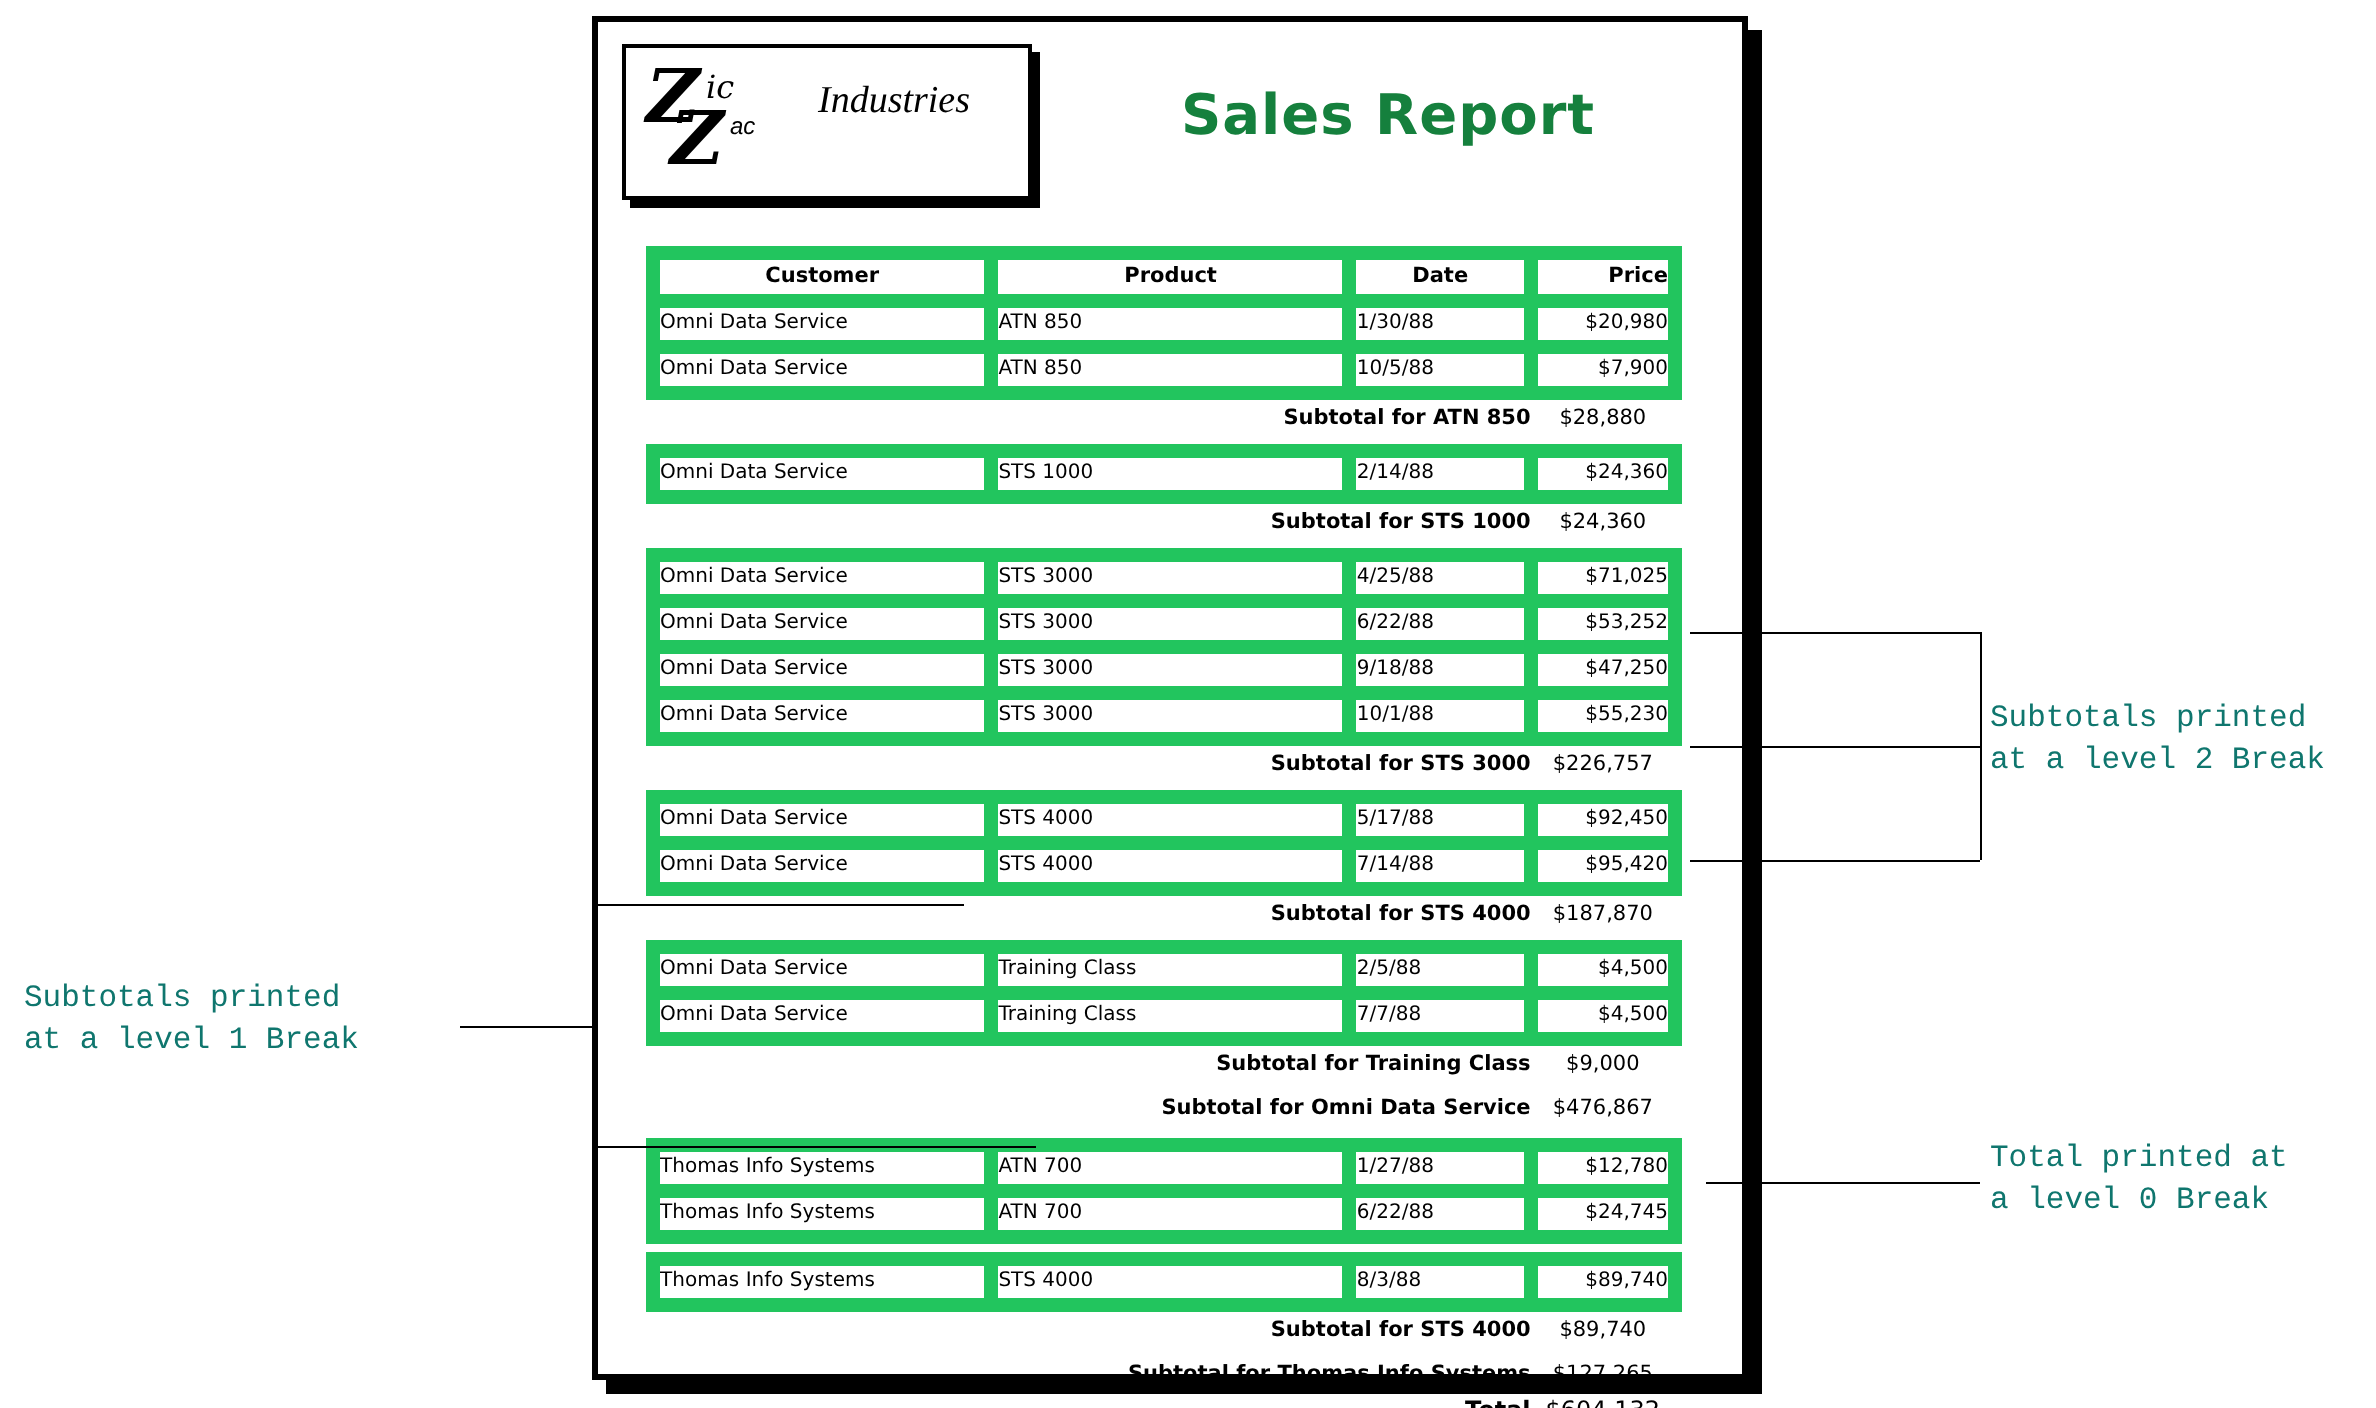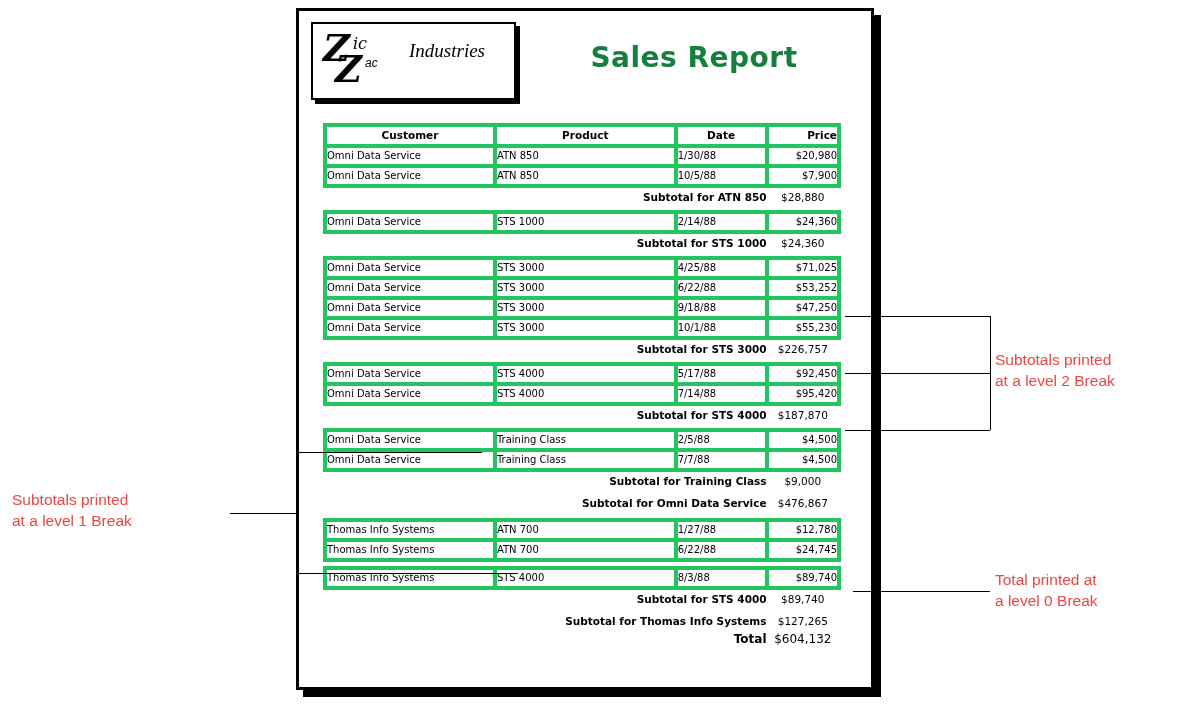--- a/index.html
+++ b/index.html
@@ -94,21 +94,21 @@
     color: #000000;
   }
   #report-table td, #report-table th {
     padding: 0;
     margin: 0;
   }
   .cell {
     height: 16px;
     line-height: 16px;
     box-sizing: border-box;
-    border: 4px solid #22c55e;
+    border: 7px solid #22c55e;
     padding: 0 4px;
     white-space: nowrap;
     overflow: hidden;
   }
   .hdr {
     font-weight: bold;
     text-align: center;
     height: 18px;
     line-height: 17px;
     font-size: 10.5px;
@@ -139,23 +139,23 @@
     line-height: 18px;
     border: none;
     padding-right: 4px;
     white-space: nowrap;
   }
   .grand .sub-label, .grand .sub-value { font-size: 12px; }
 
   
   .annot {
     position: absolute;
-    font-family: Liberation Sans, sans-serif;
+    font-family: Liberation Mono, monospace;
     font-size: 15.5px;
-    color: #ef4444;
+    color: #0f766e;
     line-height: 21px;
     white-space: pre-line;
   }
   #annot-level2 { left: 995px; top: 380px; width: 190px; }
   #annot-level1 { left: 12px;  top: 565px; width: 215px; }
   #annot-level0 { left: 995px; top: 662px; width: 190px; }
 
   .leader {
     position: absolute;
     background: #000000;

